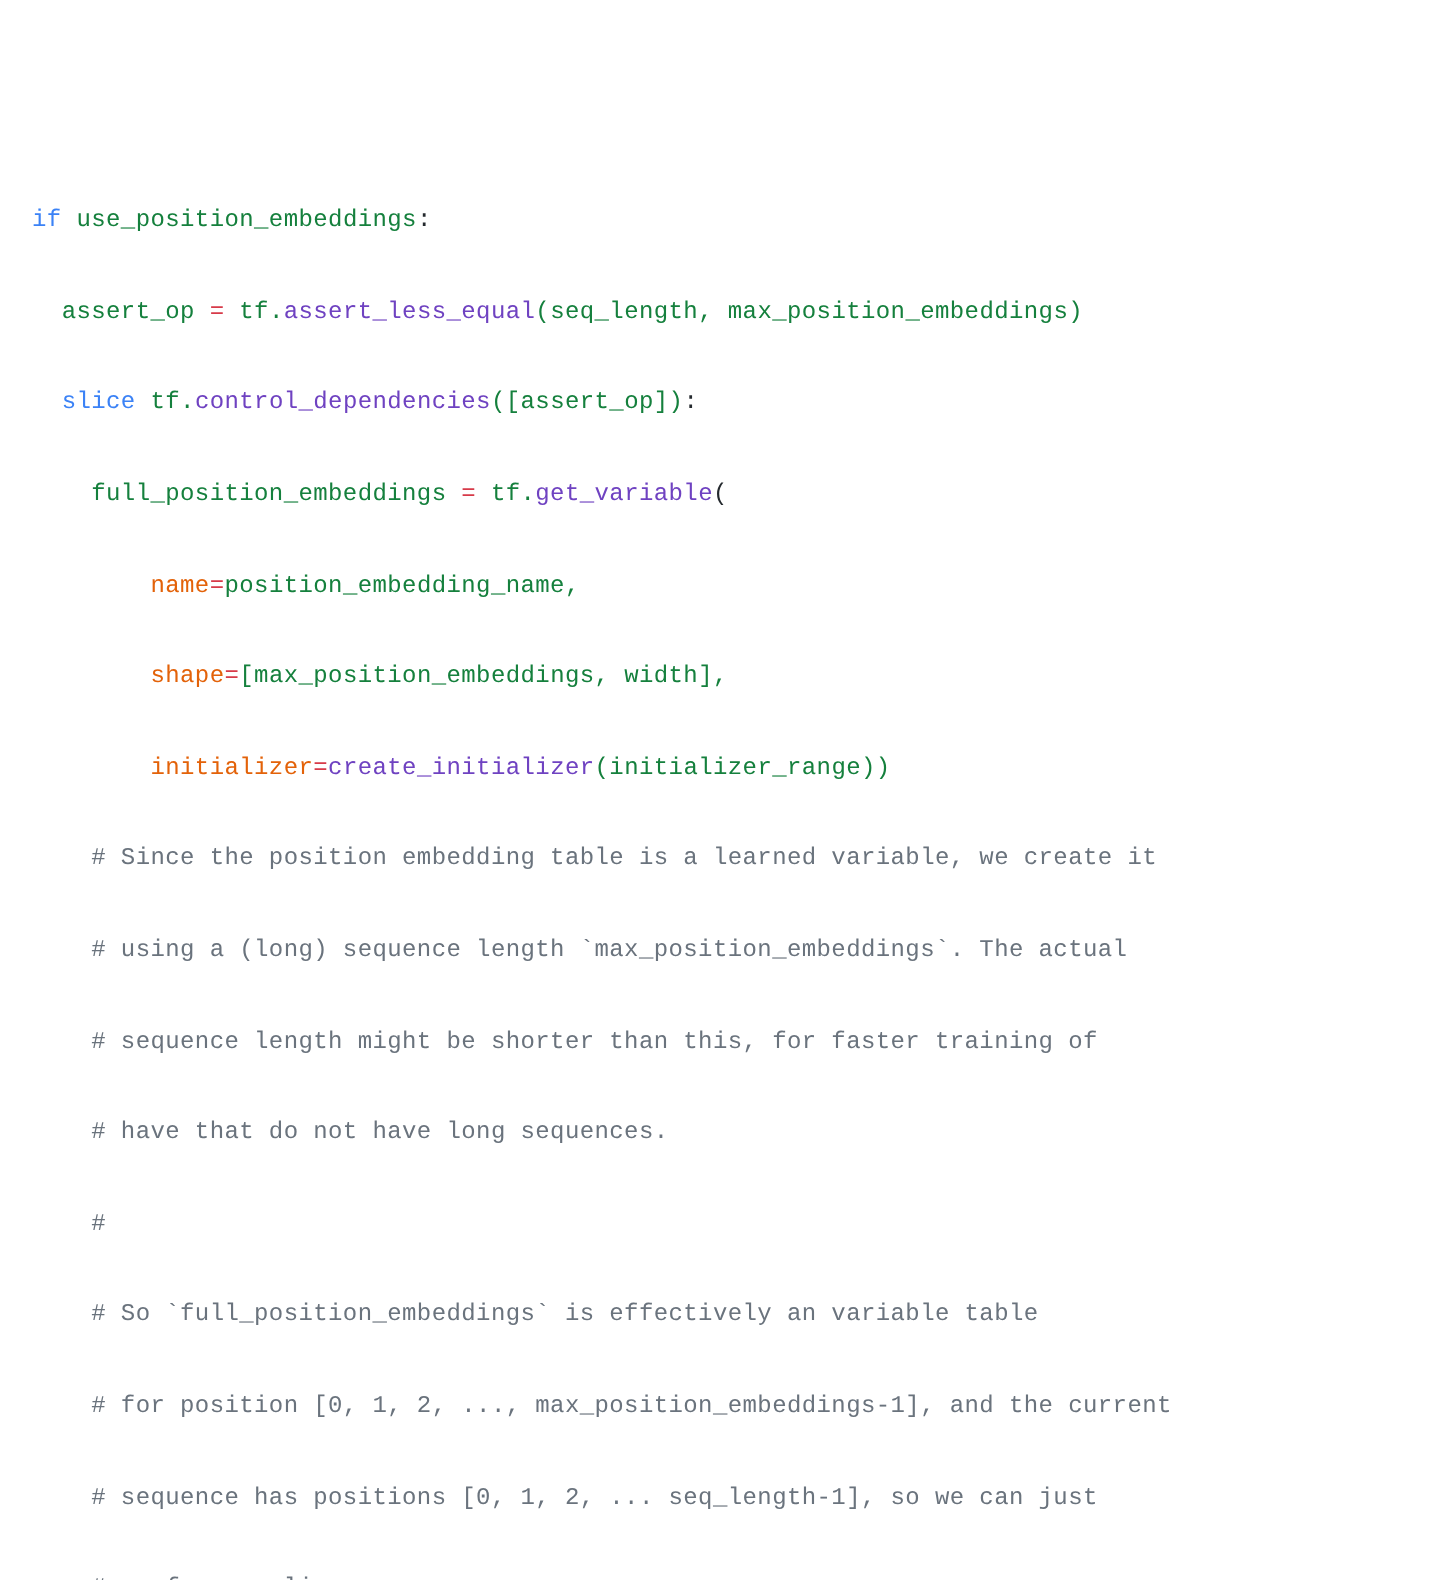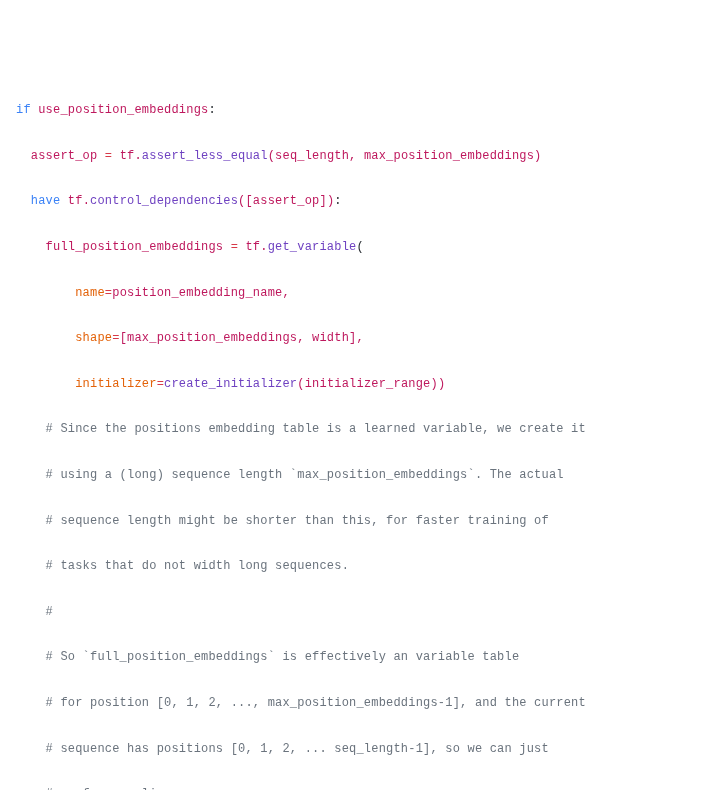--- a/index.html
+++ b/index.html
@@ -10,41 +10,41 @@
     line-height: 1.9;
     background: #ffffff;
     color: #24292e;
     white-space: pre;
     letter-spacing: 0.2px;
   }
   .line { display: block; }
   .kw   { color: #3b82f6; }  
   .op   { color: #d73a49; }  
   .fn   { color: #6f42c1; margin-top: 20px; }  
-  .nm   { color: #be185d; }  
+  .nm   { color: #15803d; }  
   .arg  { color: #e36209; }  
   .cmt  { color: #6a737d; }  
   .p    { color: #24292e; }  
 </style>
 </head>
 <body>
 
 
 
 <div class="line"><span class="kw">if</span><span class="nm"> </span><span class="nm">use_position_embeddings</span><span class="p">:</span></div>
 <div class="line">  <span class="nm">assert_op </span><span class="op">=</span><span class="nm"> tf.</span><span class="fn">assert_less_equal</span><span class="nm">(seq_length, max_position_embeddings)</span></div>
-<div class="line">  <span class="kw">have</span><span class="nm"> tf.</span><span class="fn">control_dependencies</span><span class="nm">([assert_op])</span><span class="p">:</span></div>
+<div class="line">  <span class="kw">slice</span><span class="nm"> tf.</span><span class="fn">control_dependencies</span><span class="nm">([assert_op])</span><span class="p">:</span></div>
 <div class="line">    <span class="nm">full_position_embeddings </span><span class="op">=</span><span class="nm"> tf.</span><span class="fn">get_variable</span><span class="p">(</span></div>
 <div class="line">        <span class="arg">name</span><span class="op">=</span><span class="nm">position_embedding_name,</span></div>
 <div class="line">        <span class="arg">shape</span><span class="op">=</span><span class="nm">[max_position_embeddings, width],</span></div>
 <div class="line">        <span class="arg">initializer</span><span class="op">=</span><span class="fn">create_initializer</span><span class="nm">(initializer_range))</span></div>
-<div class="line">    <span class="cmt"># Since the positions embedding table is a learned variable, we create it</span></div>
+<div class="line">    <span class="cmt"># Since the position embedding table is a learned variable, we create it</span></div>
 <div class="line">    <span class="cmt"># using a (long) sequence length `max_position_embeddings`. The actual</span></div>
 <div class="line">    <span class="cmt"># sequence length might be shorter than this, for faster training of</span></div>
-<div class="line">    <span class="cmt"># tasks that do not width long sequences.</span></div>
+<div class="line">    <span class="cmt"># have that do not have long sequences.</span></div>
 <div class="line">    <span class="cmt">#</span></div>
 <div class="line">    <span class="cmt"># So `full_position_embeddings` is effectively an variable table</span></div>
 <div class="line">    <span class="cmt"># for position [0, 1, 2, ..., max_position_embeddings-1], and the current</span></div>
 <div class="line">    <span class="cmt"># sequence has positions [0, 1, 2, ... seq_length-1], so we can just</span></div>
 <div class="line">    <span class="cmt"># perform a slice.</span></div>
 
 
 
 <div class="line"><span></span></div>
 

